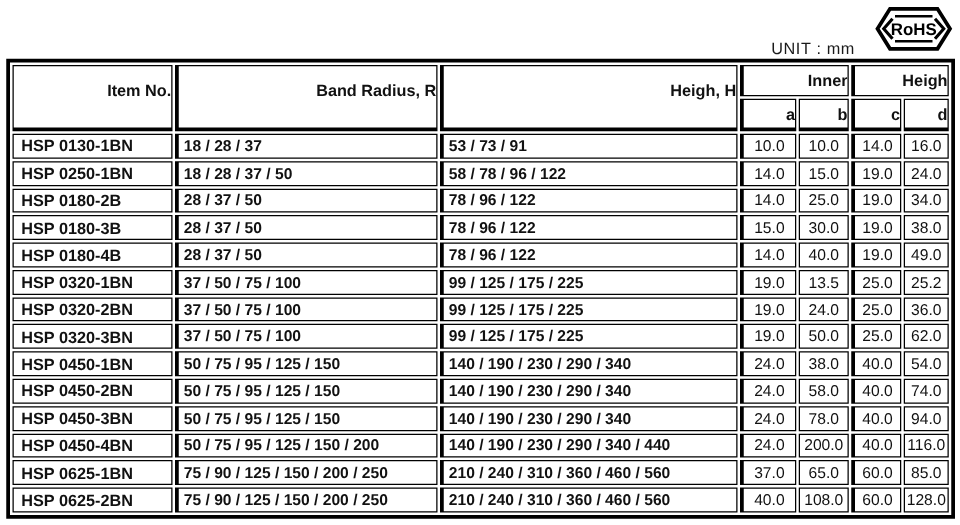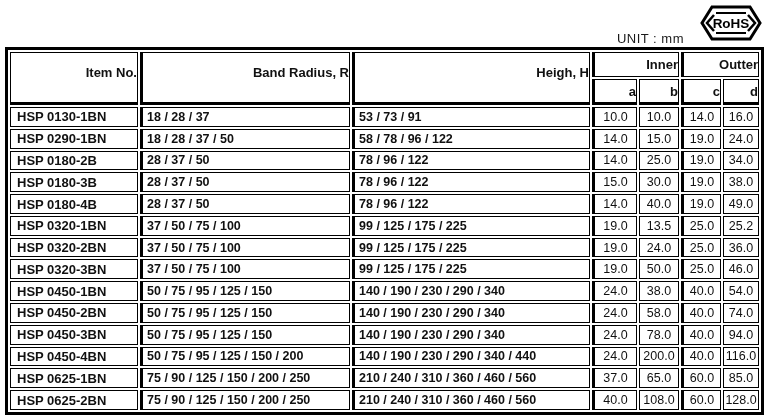--- a/index.html
+++ b/index.html
@@ -118,41 +118,41 @@
       <col style="width:40px">
       <col style="width:40px">
       <col style="width:36px">
     </colgroup>
     <thead>
       <tr class="hdr-row-1">
         <th rowspan="2" class="merged hdr-bottom">Item No.</th>
         <th rowspan="2" class="merged hdr-bottom group-start">Band Radius, R</th>
         <th rowspan="2" class="merged hdr-bottom group-start">Heigh, H</th>
         <th colspan="2" class="group-start">Inner</th>
-        <th colspan="2" class="group-start">Outter</th>
+        <th colspan="2" class="group-start">Heigh</th>
       </tr>
       <tr class="hdr-row-2">
         <th class="hdr-bottom group-start">a</th>
         <th class="hdr-bottom">b</th>
         <th class="hdr-bottom group-start">c</th>
         <th class="hdr-bottom">d</th>
       </tr>
     </thead>
     <tbody>
         <tr>
           <td class="cell-item">HSP 0130-1BN</td>
           <td class="cell-text group-start">18 / 28 / 37</td>
           <td class="cell-text group-start">53 / 73 / 91</td>
           <td class="cell-num group-start">10.0</td>
           <td class="cell-num">10.0</td>
           <td class="cell-num group-start">14.0</td>
           <td class="cell-num">16.0</td>
         </tr>
         <tr>
-          <td class="cell-item">HSP 0290-1BN</td>
+          <td class="cell-item">HSP 0250-1BN</td>
           <td class="cell-text group-start">18 / 28 / 37 / 50</td>
           <td class="cell-text group-start">58 / 78 / 96 / 122</td>
           <td class="cell-num group-start">14.0</td>
           <td class="cell-num">15.0</td>
           <td class="cell-num group-start">19.0</td>
           <td class="cell-num">24.0</td>
         </tr>
         <tr>
           <td class="cell-item">HSP 0180-2B</td>
           <td class="cell-text group-start">28 / 37 / 50</td>
@@ -198,21 +198,21 @@
           <td class="cell-num group-start">25.0</td>
           <td class="cell-num">36.0</td>
         </tr>
         <tr>
           <td class="cell-item">HSP 0320-3BN</td>
           <td class="cell-text group-start">37 / 50 / 75 / 100</td>
           <td class="cell-text group-start">99 / 125 / 175 / 225</td>
           <td class="cell-num group-start">19.0</td>
           <td class="cell-num">50.0</td>
           <td class="cell-num group-start">25.0</td>
-          <td class="cell-num">46.0</td>
+          <td class="cell-num">62.0</td>
         </tr>
         <tr>
           <td class="cell-item">HSP 0450-1BN</td>
           <td class="cell-text group-start">50 / 75 / 95 / 125 / 150</td>
           <td class="cell-text group-start">140 / 190 / 230 / 290 / 340</td>
           <td class="cell-num group-start">24.0</td>
           <td class="cell-num">38.0</td>
           <td class="cell-num group-start">40.0</td>
           <td class="cell-num">54.0</td>
         </tr>

